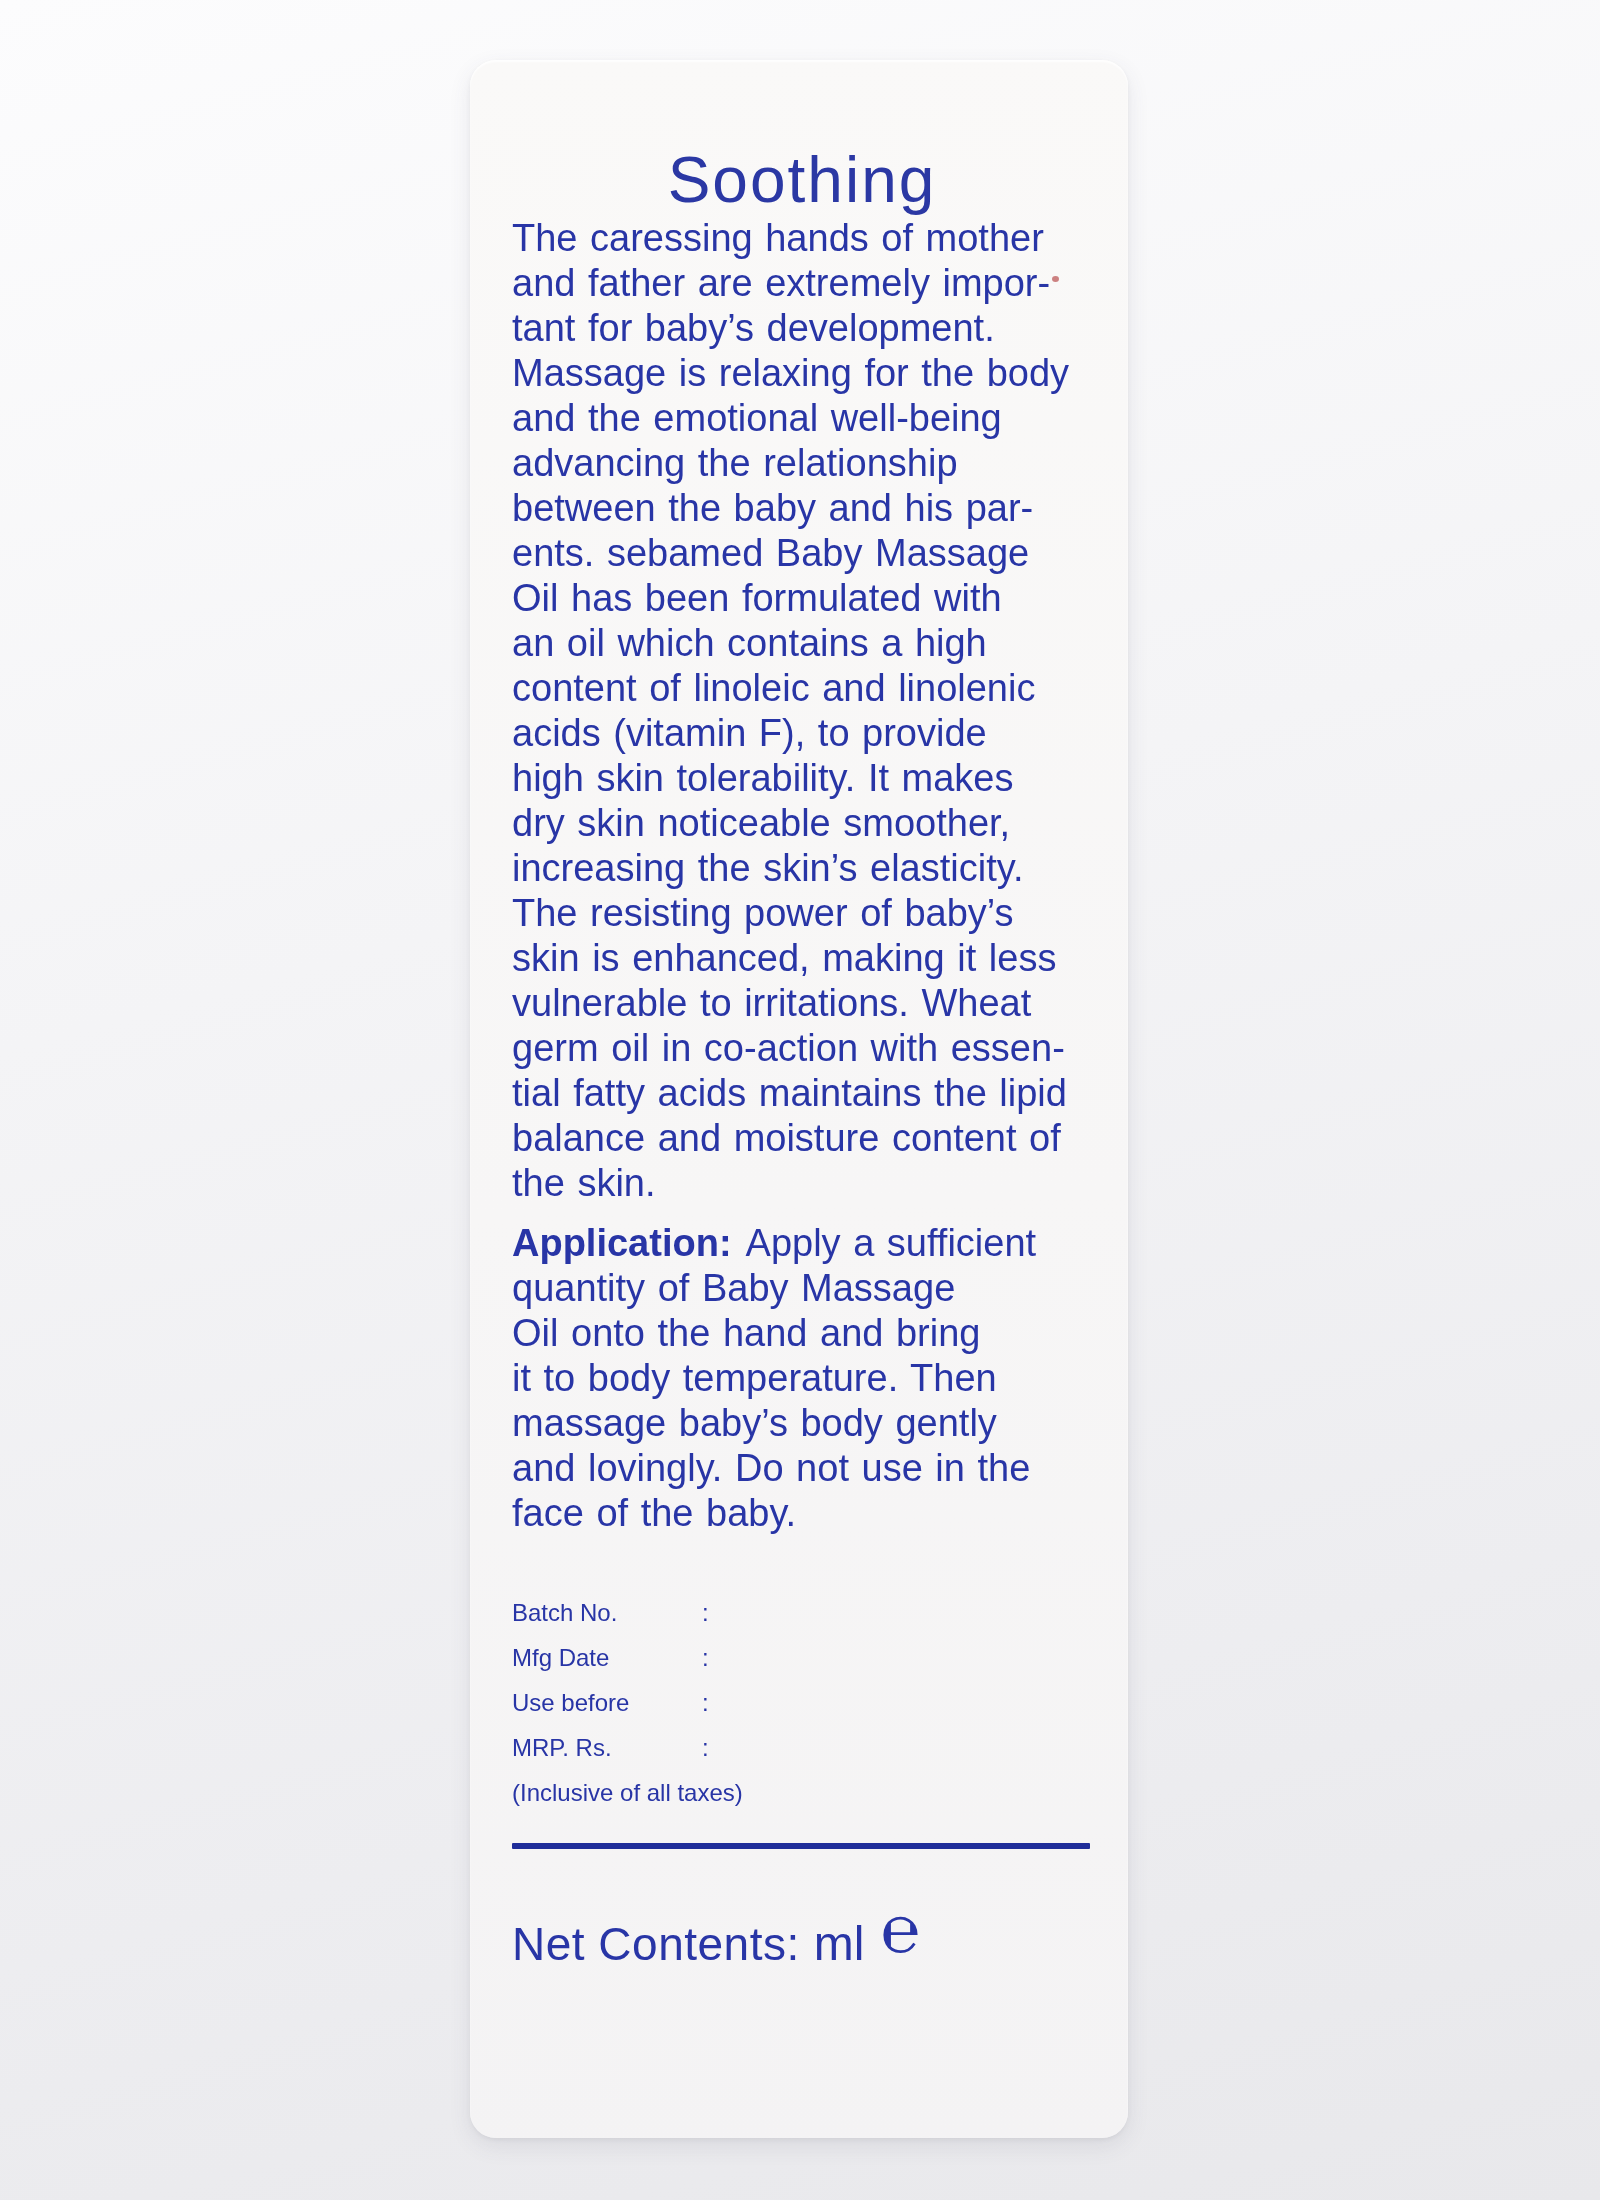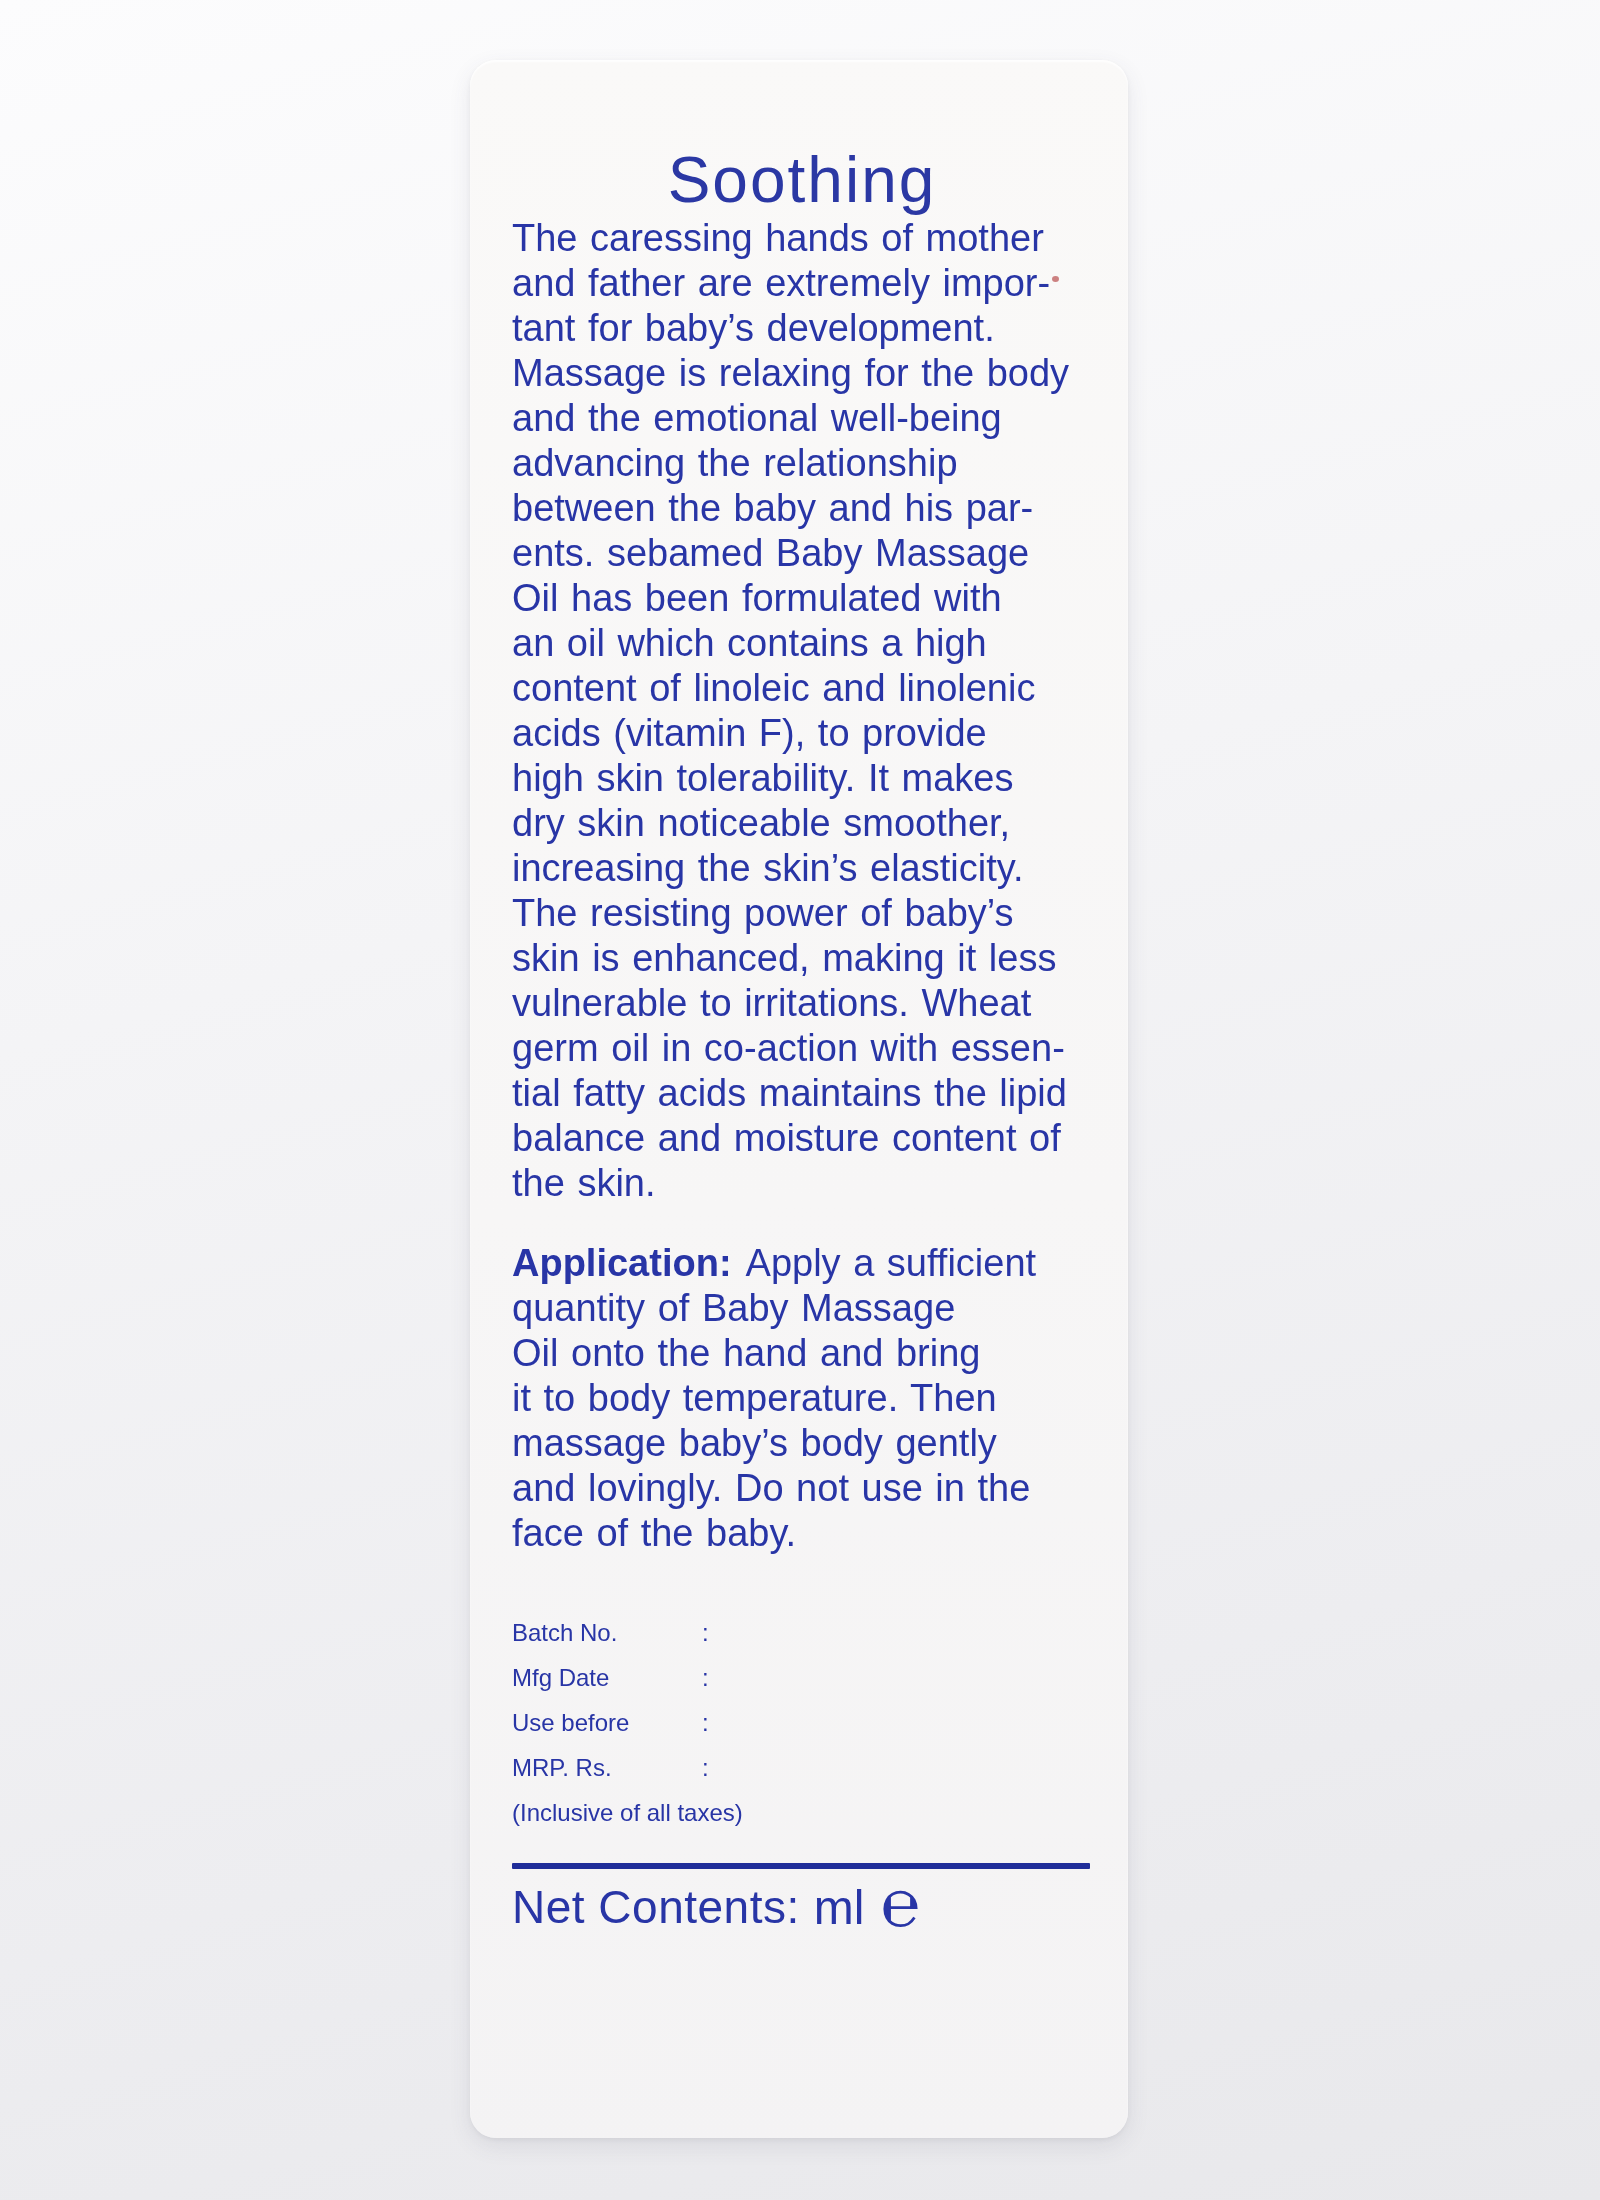--- a/index.html
+++ b/index.html
@@ -47,21 +47,21 @@
     white-space: pre-line;
   }
   .body-text {
     margin: 0;
     font-size: 38px;
     line-height: 45px;
     word-spacing: 2px;
     color: #2835a6;
   }
   .app-text {
-    margin: 35px 0 0 0;
+    margin: 15px 0 0 0;
     font-size: 38px;
     line-height: 45px;
     word-spacing: 2px;
     color: #2835a6;
   }
   .app-text strong {
     font-weight: bold;
     padding-right: 14px;
   }
   .batch {
@@ -74,22 +74,23 @@
     grid-template-columns: 190px 1fr;
   }
   .divider {
     margin-top: 28px;
     width: 578px;
     height: 6px;
     background: #1f2d99;
     border-radius: 1px;
   }
   .net {
+    margin-top: 46px;
     display: flex;
-    align-items: center;
+    align-items: flex-end;
   }
   .net-label {
     font-size: 46px;
     letter-spacing: 0.5px;
   }
   .net-value {
     margin-left: 24px;
     font-size: 88px;
     letter-spacing: 2px;
   }

